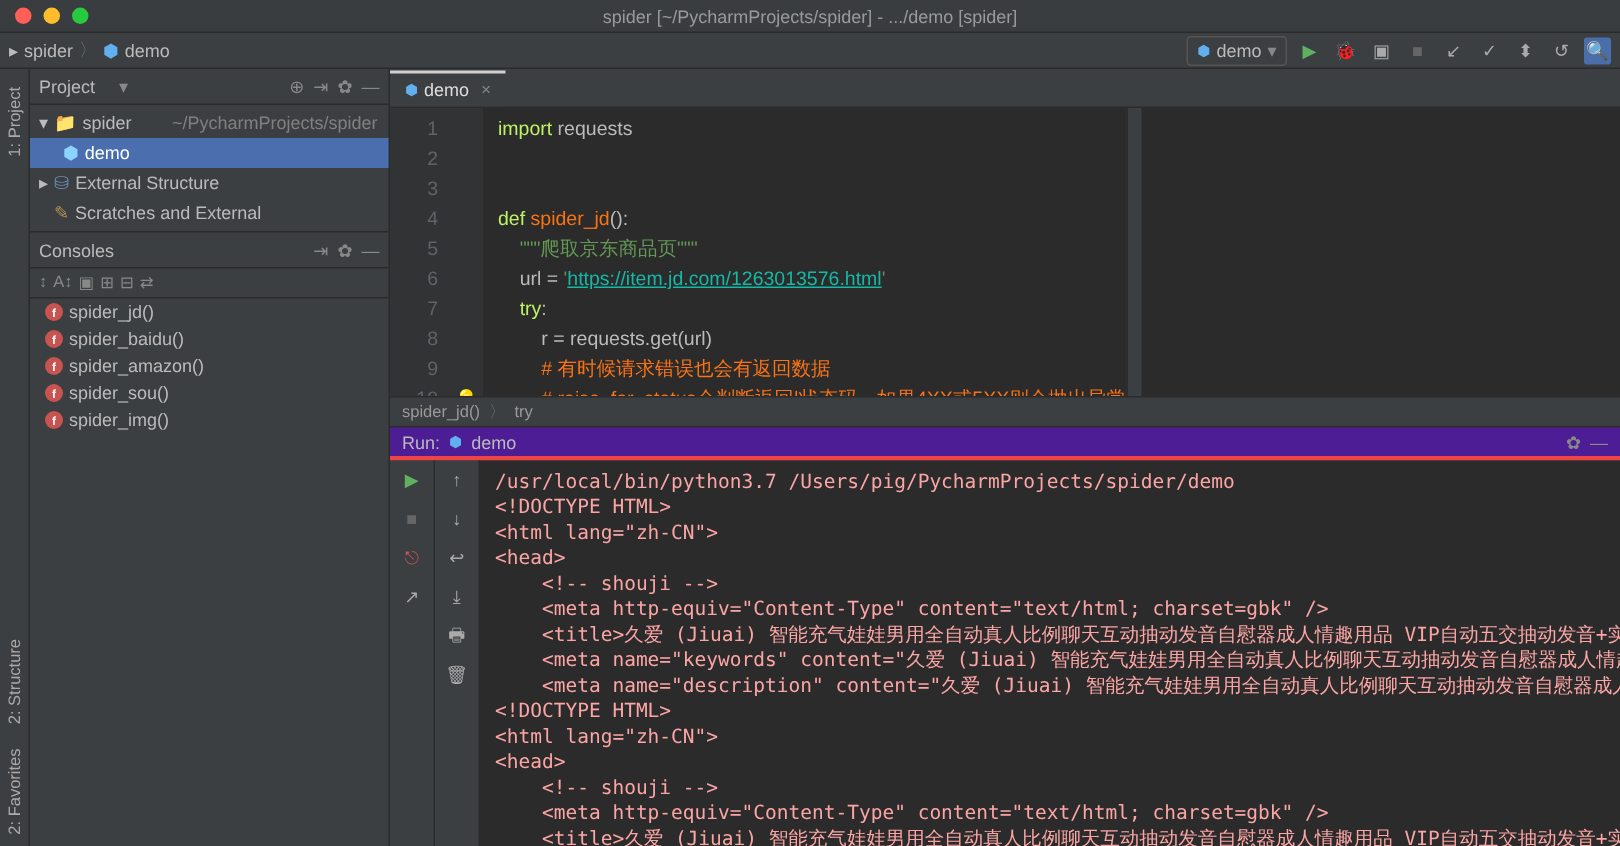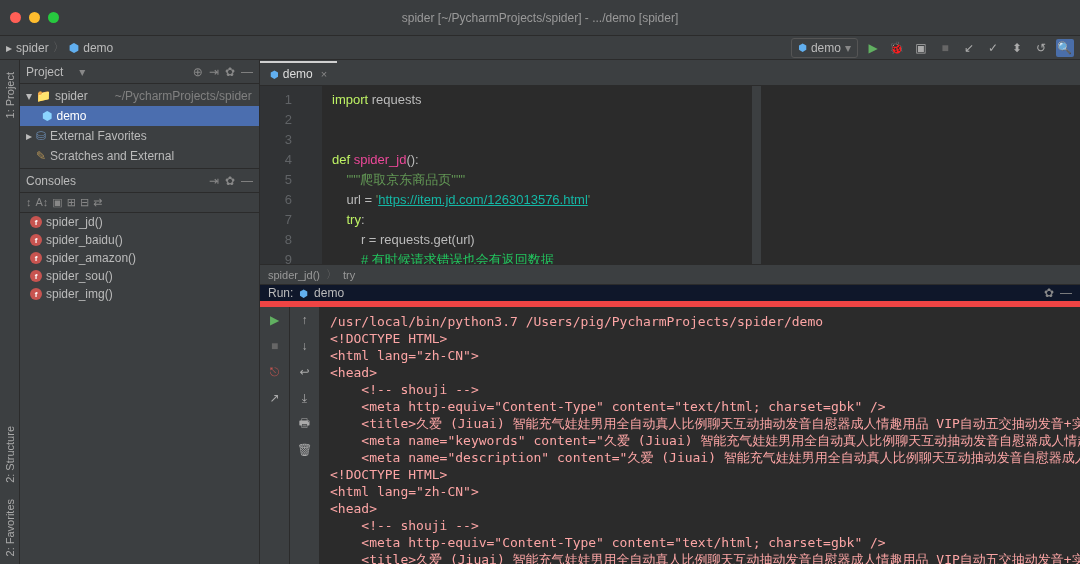--- a/index.html
+++ b/index.html
@@ -1,18 +1,18 @@
 <!DOCTYPE html>
 <html><head>
 <meta charset="utf-8">
 <style>
 * { margin: 0; padding: 0; box-sizing: border-box; font-family: "Segoe UI", Arial, sans-serif; }
 body { background: #3c3f41; color: #bbbbbb; font-size: 12px; overflow: hidden; width: 1080px; height: 564px; }
 .window { display: flex; flex-direction: column; height: 100%; }
-.titlebar { background: #3a3d3f; height: 36px; display: flex; align-items: center; position: relative; border-bottom: 1px solid #2b2b2b; }
+.titlebar { background: #3a3d3f; height: 22px; display: flex; align-items: center; position: relative; border-bottom: 1px solid #2b2b2b; }
 .mac-buttons { display: flex; gap: 8px; padding-left: 10px; }
 .mac-btn { width: 11px; height: 11px; border-radius: 50%; }
 .mac-red { background: #ff5f56; }
 .mac-yellow { background: #ffbd2e; }
 .mac-green { background: #27c93f; }
 .title-text { position: absolute; left: 50%; transform: translateX(-50%); color: #9a9a9a; font-size: 12px; }
 .nav-row { background: #3c3f41; height: 24px; display: flex; align-items: center; justify-content: space-between; border-bottom: 1px solid #2b2b2b; padding: 0 6px; }
 .breadcrumb { display: flex; align-items: center; gap: 4px; color: #bbbbbb; }
 .bc-sep { color: #6a6a6a; }
 .nav-right { display: flex; align-items: center; gap: 6px; }
@@ -43,26 +43,26 @@
 .ed-tab.active { background: #3c3f41; border-top: 2px solid #d0d0d0; }
 .ed-close { color: #888; font-size: 11px; margin-left: 4px; }
 .editor-body { flex: 1; display: flex; background: #2b2b2b; font-family: Menlo, Consolas, monospace; font-size: 13px; overflow: hidden; }
 .gutter-nums { width: 40px; background: #313335; text-align: right; padding: 4px 8px 4px 0; color: #606366; line-height: 20px; }
 .gutter-marks { width: 22px; background: #313335; padding-top: 4px; line-height: 20px; text-align: center; }
 .bulb { color: #f0a732; font-size: 12px; }
 .code { padding: 4px 0 4px 10px; line-height: 20px; white-space: pre; position: relative; }
 .kw { color: #bef264; }
 .str { color: #6a8759; }
 .str-u { color: #14b8a6; text-decoration: underline; }
-.fn { color: #ec4899; }
-.cm { color: #22c55e; }
+.fn { color: #f97316; }
+.cm { color: #f97316; }
 .doc { color: #629755; }
 .editor-bc { height: 20px; background: #3c3f41; border-top: 1px solid #2b2b2b; display: flex; align-items: center; padding-left: 8px; color: #999; font-size: 11px; gap: 6px; }
 .run-panel { height: 280px; border-top: 1px solid #2b2b2b; display: flex; flex-direction: column; background: #2b2b2b; }
-.run-header { height: 22px; background: #0f172a; display: flex; align-items: center; justify-content: space-between; padding: 0 8px; border-bottom: 6px solid #ef4444; }
+.run-header { height: 22px; background: #4c1d95; display: flex; align-items: center; justify-content: space-between; padding: 0 8px; border-bottom: 3px solid #ef4444; }
 .run-body { flex: 1; display: flex; min-height: 0; }
 .run-toolbar { width: 30px; background: #3c3f41; display: flex; flex-direction: column; align-items: center; padding-top: 4px; gap: 8px; border-right: 1px solid #2b2b2b; }
 .run-toolbar2 { width: 30px; background: #3c3f41; display: flex; flex-direction: column; align-items: center; padding-top: 4px; gap: 8px; border-right: 1px solid #2b2b2b; }
 .console { flex: 1; background: #2b2b2b; color: #fca5a5; font-family: Menlo, Consolas, monospace; font-size: 13px; line-height: 17px; padding: 6px 10px; overflow: hidden; white-space: pre; }
 .right-gutter { width: 10px; background: #3c3f41; border-left: 1px solid #2b2b2b; }
 </style>
 </head>
 <body>
 
 <div class="window">
@@ -129,21 +129,21 @@
           <span>spider</span>
           <span class="muted">~/PycharmProjects/spider</span>
         </div>
         <div class="tree-row indent-1 selected">
           <span style="color:#8bd4ff">⬢</span>
           <span>demo</span>
         </div>
         <div class="tree-row">
           <span>▸</span>
           <span style="color:#6a8ab0">⛁</span>
-          <span>External Favorites</span>
+          <span>External Structure</span>
         </div>
         <div class="tree-row indent-1" style="padding-left:16px">
           <span style="color:#b39256">✎</span>
           <span>Scratches and External</span>
         </div>
       </div>
 
       <div class="structure-panel">
         <div class="panel-header">
           <div class="panel-title">

